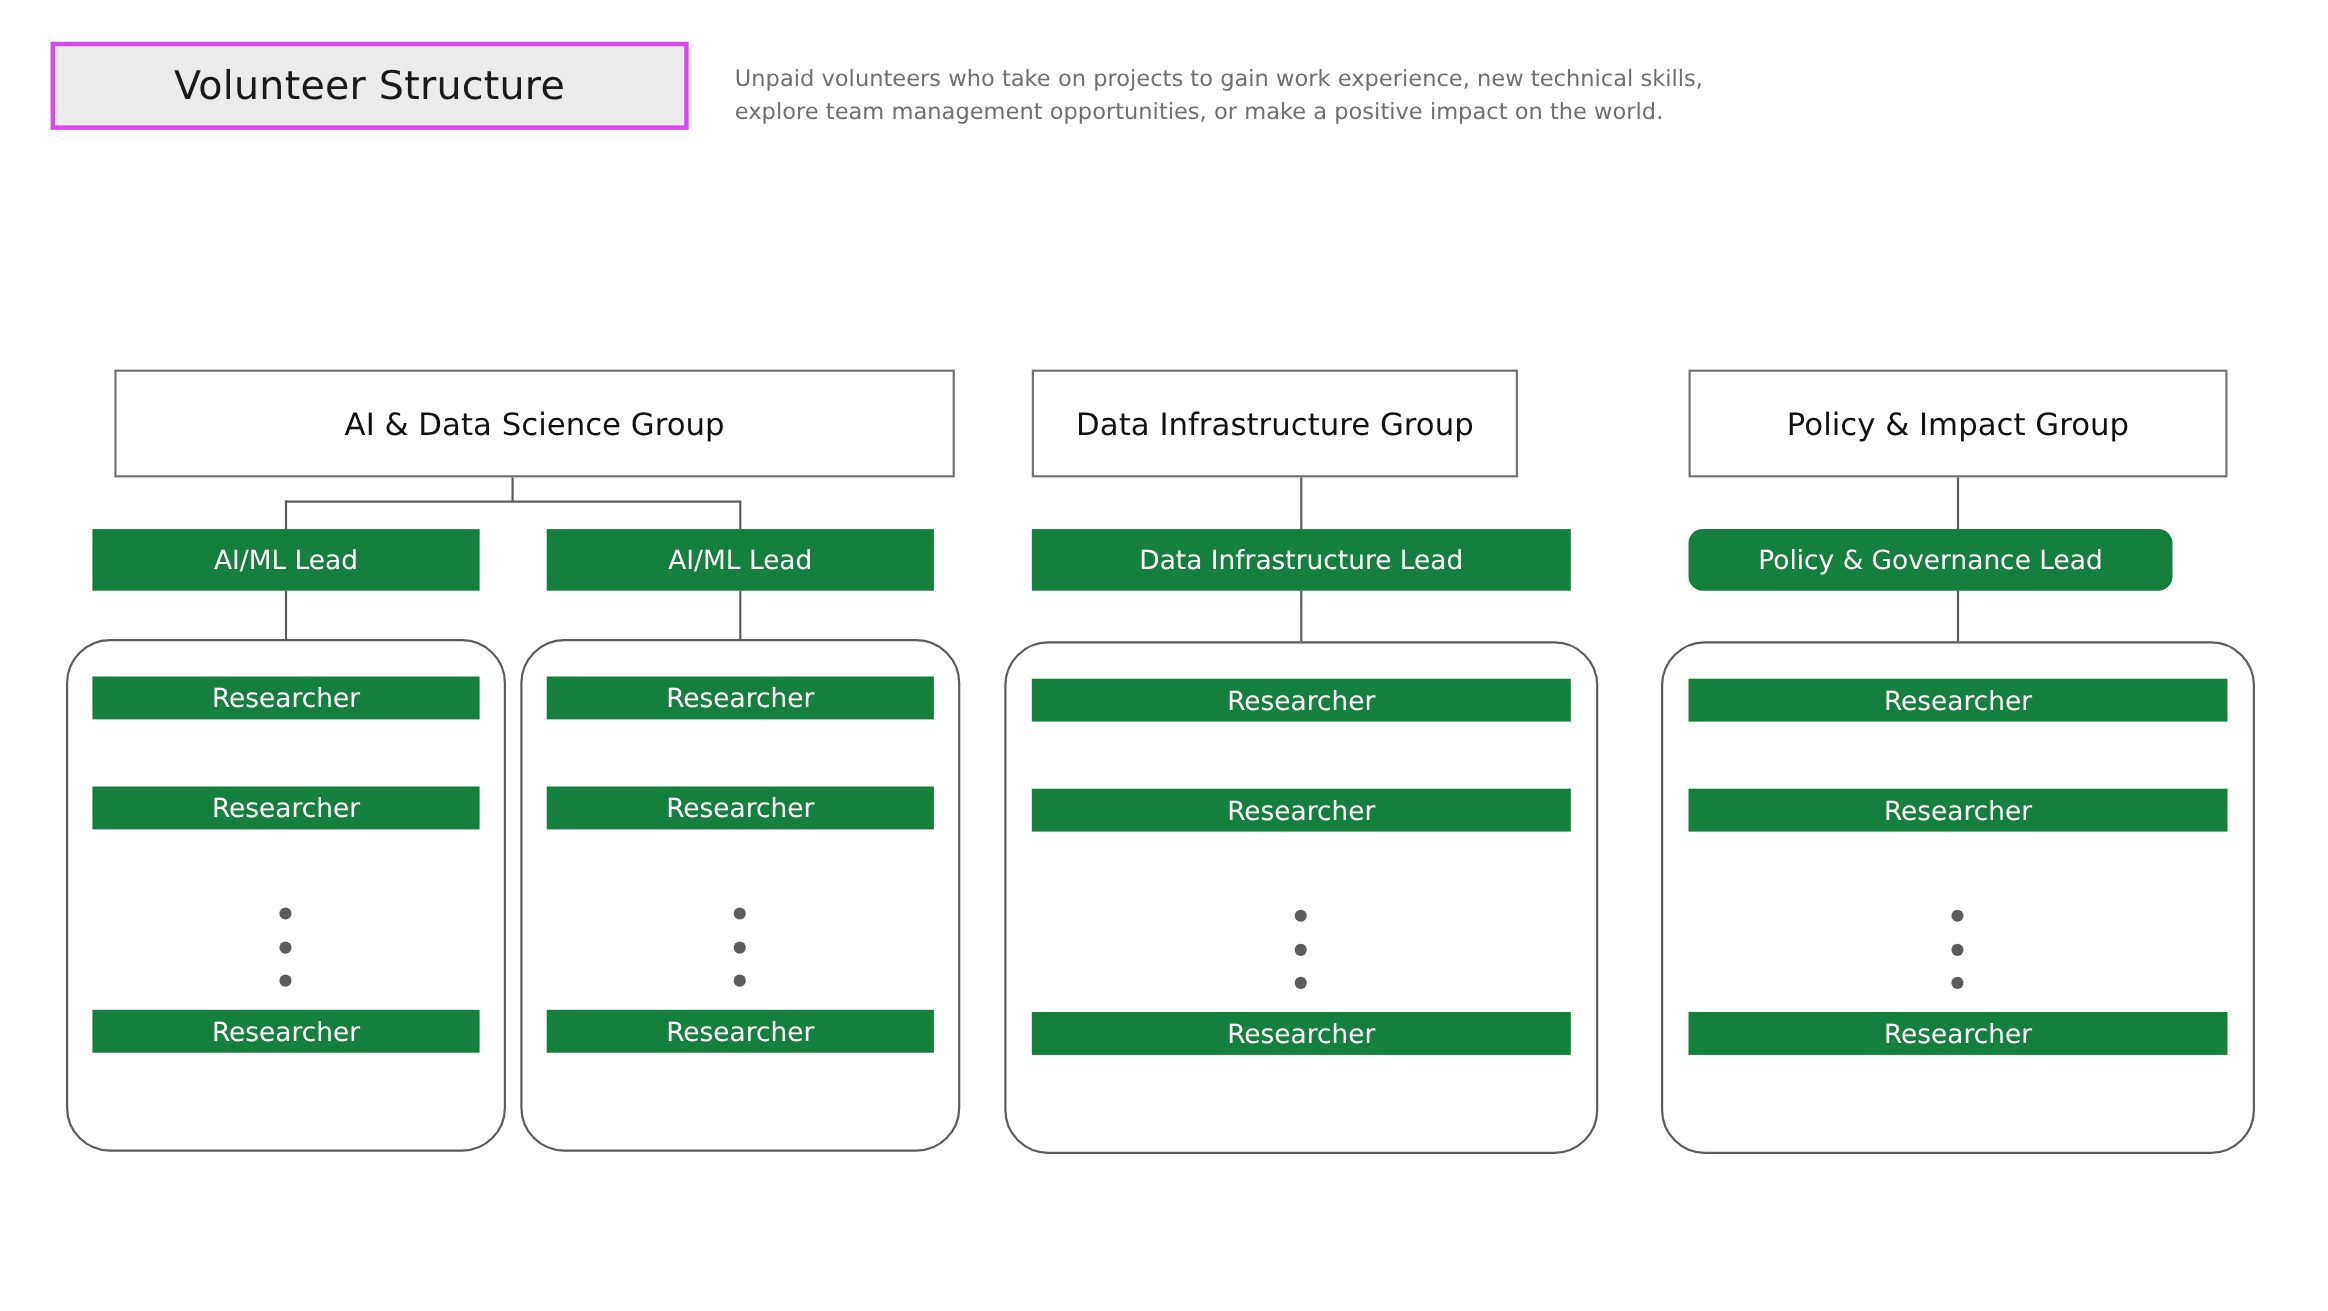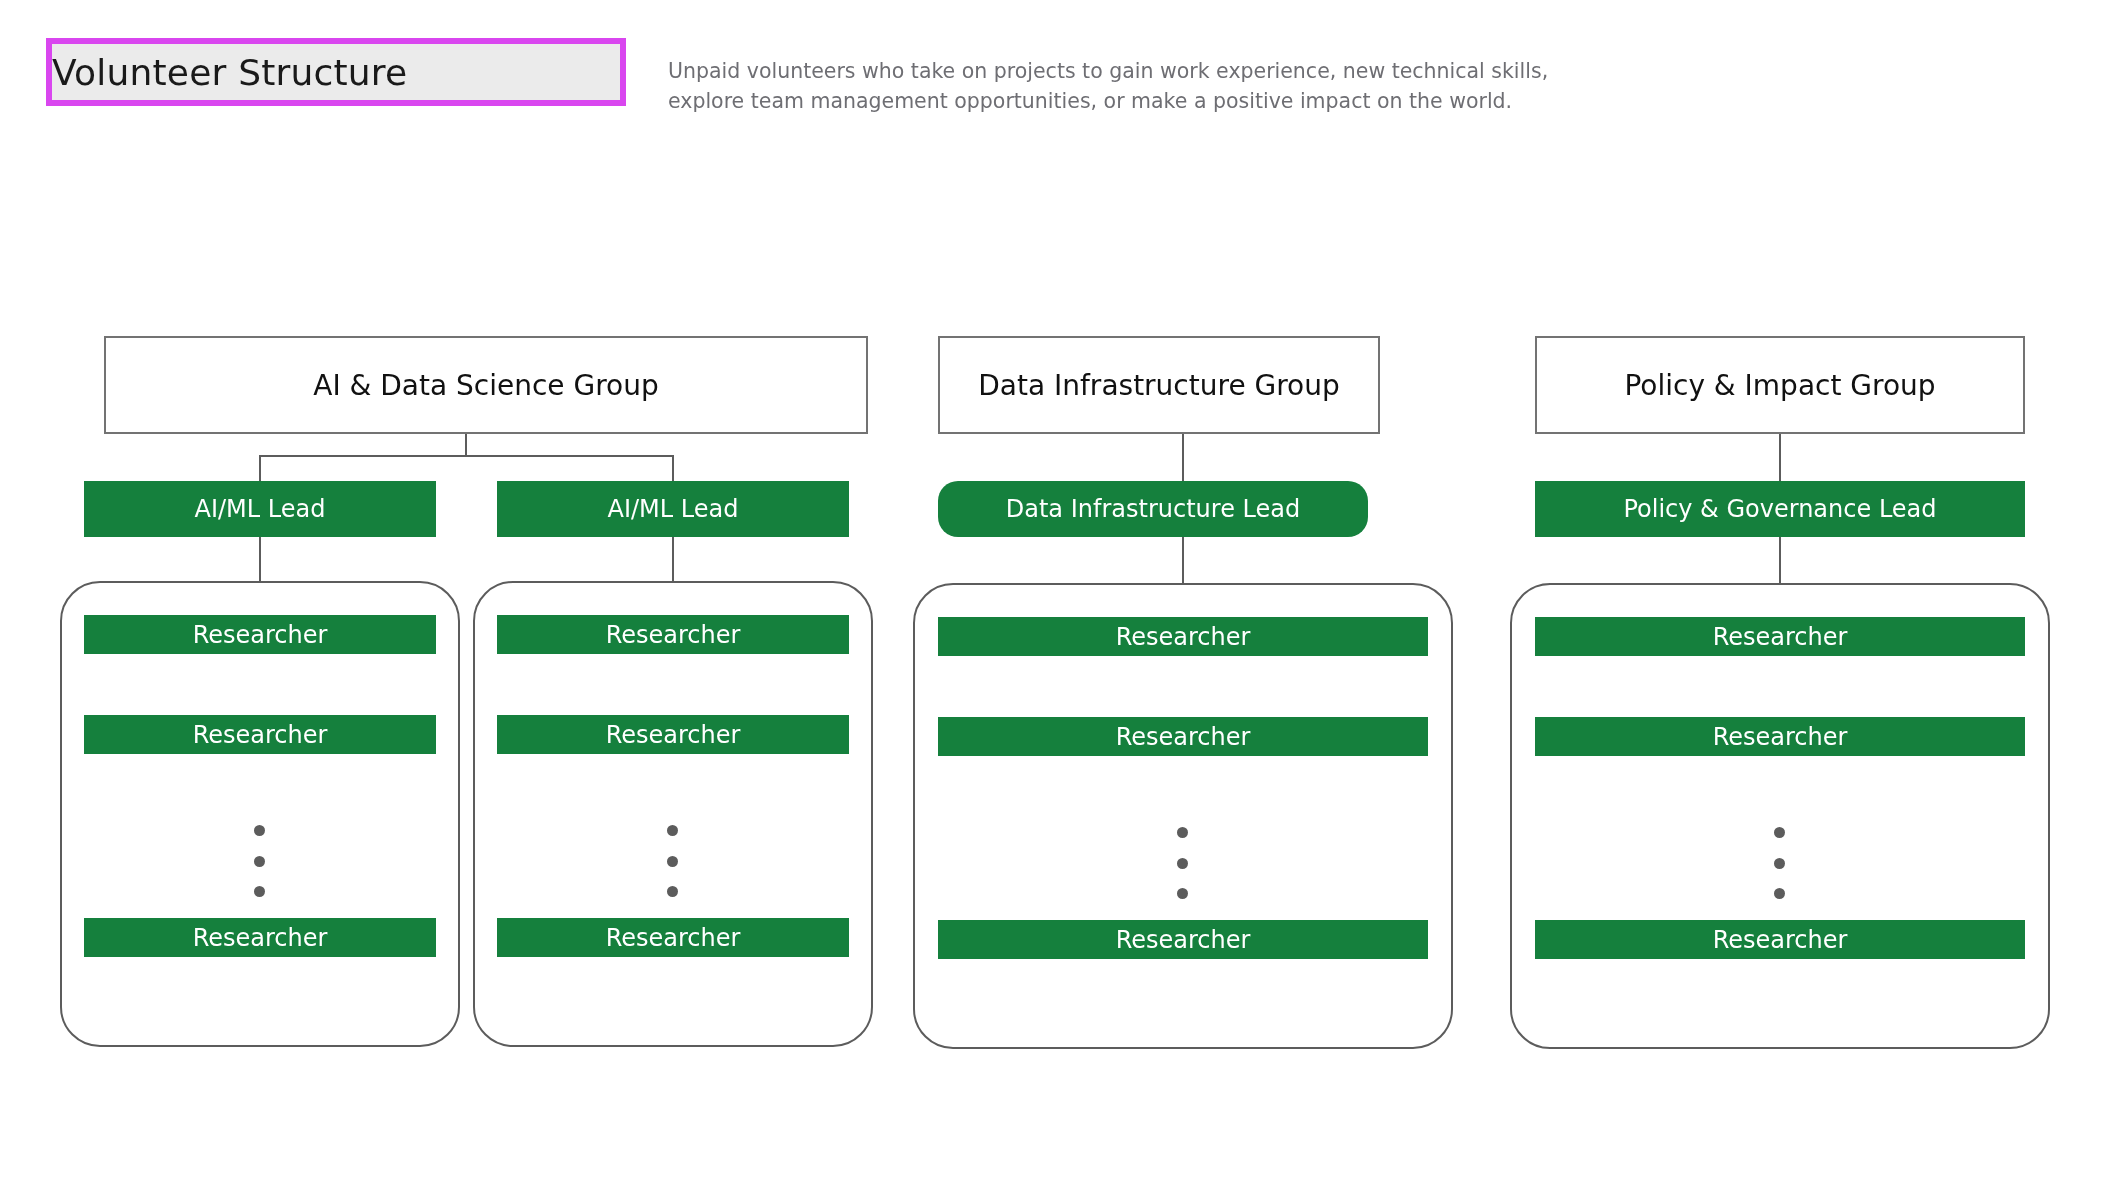--- a/index.html
+++ b/index.html
@@ -15,26 +15,27 @@
     font-family: "DejaVu Sans", "Liberation Sans", sans-serif;
     -webkit-font-smoothing: antialiased;
   }
 
   
   #header-title-box {
     position: absolute;
     left: 46px;
     top: 38px;
     width: 580px;
-    height: 68px;
+    height: 80px;
     background: #ebebeb;
-    border: 6px solid #d946ef;
-    box-sizing: border-box;
-    display: flex;
-    align-items: center;
+    border: 4px solid #d946ef;
+    box-sizing: border-box;
+    display: flex;
+    align-items: center;
+    justify-content: center;
   }
   #header-title-text {
     font-size: 36px;
     color: #1a1a1a;
     font-weight: 400;
     letter-spacing: 0.2px;
   }
   #header-subtitle {
     position: absolute;
     left: 668px;
@@ -197,21 +198,21 @@
   </div>
 
   <div class="group-col">
 
     <div class="group-box" style="left:938px; top:336px; width:442px;">
       <span class="group-box-label">Data Infrastructure Group</span>
     </div>
 
     <div class="conn-v" style="left:1182px; top:434px; height:47px;"></div>
 
-    <div class="node-box lead-box" style="left:938px; top:481px; width:430px;border-radius:20px;">
+    <div class="node-box lead-box" style="left:938px; top:481px; width:490px;">
       <span class="node-box-label">Data Infrastructure Lead</span>
     </div>
     <div class="conn-v" style="left:1182px; top:537px; height:46px;"></div>
 
     <div class="team-container" style="left:913px; top:583px; width:540px; height:466px;">
     </div>
     <div class="node-box researcher-box" style="left:938px; top:617px; width:490px;">
       <span class="node-box-label">Researcher</span>
     </div>
     <div class="node-box researcher-box" style="left:938px; top:717px; width:490px;">
@@ -228,21 +229,21 @@
   </div>
 
   <div class="group-col">
 
     <div class="group-box" style="left:1535px; top:336px; width:490px;">
       <span class="group-box-label">Policy &amp; Impact Group</span>
     </div>
 
     <div class="conn-v" style="left:1779px; top:434px; height:47px;"></div>
 
-    <div class="node-box lead-box" style="left:1535px; top:481px; width:490px;">
+    <div class="node-box lead-box" style="left:1535px; top:481px; width:440px;border-radius:13px;">
       <span class="node-box-label">Policy &amp; Governance Lead</span>
     </div>
     <div class="conn-v" style="left:1779px; top:537px; height:46px;"></div>
 
     <div class="team-container" style="left:1510px; top:583px; width:540px; height:466px;">
     </div>
     <div class="node-box researcher-box" style="left:1535px; top:617px; width:490px;">
       <span class="node-box-label">Researcher</span>
     </div>
     <div class="node-box researcher-box" style="left:1535px; top:717px; width:490px;">

